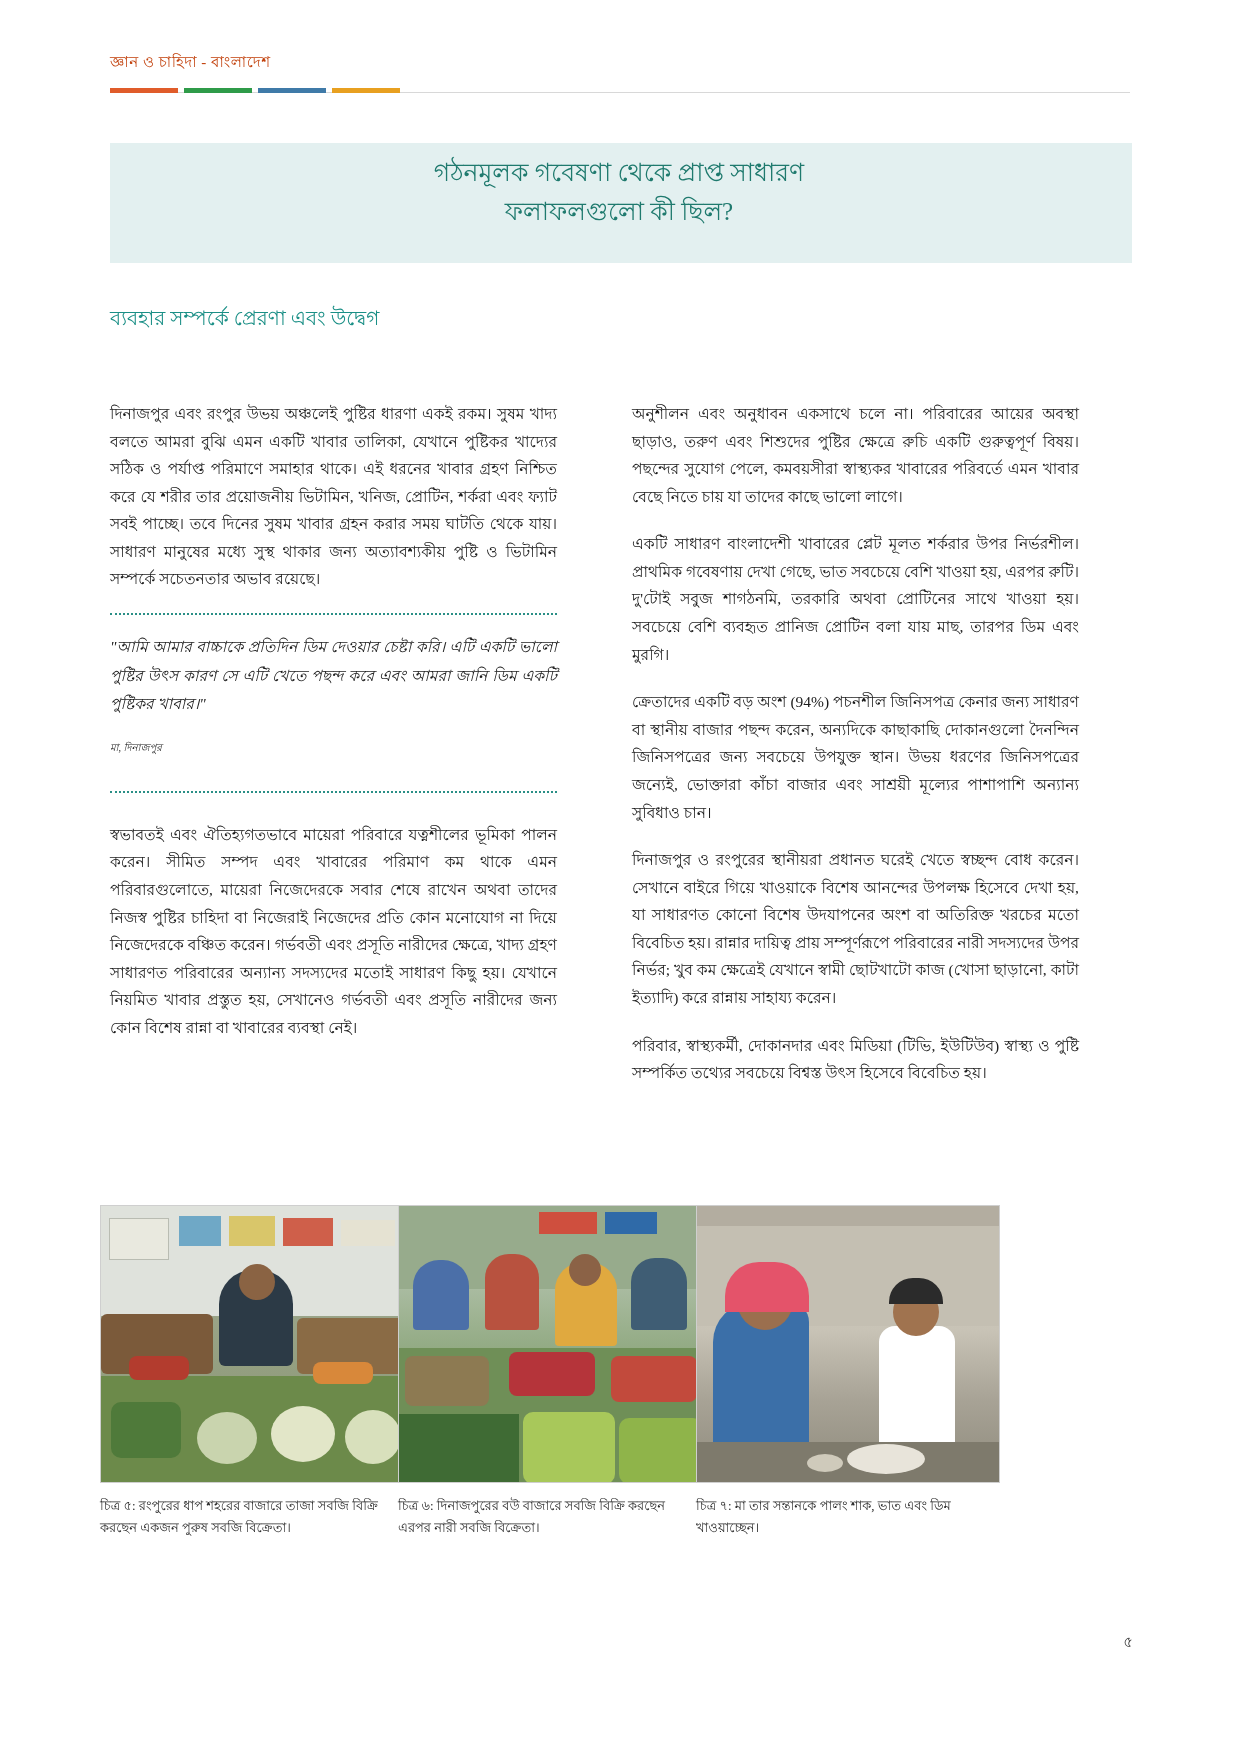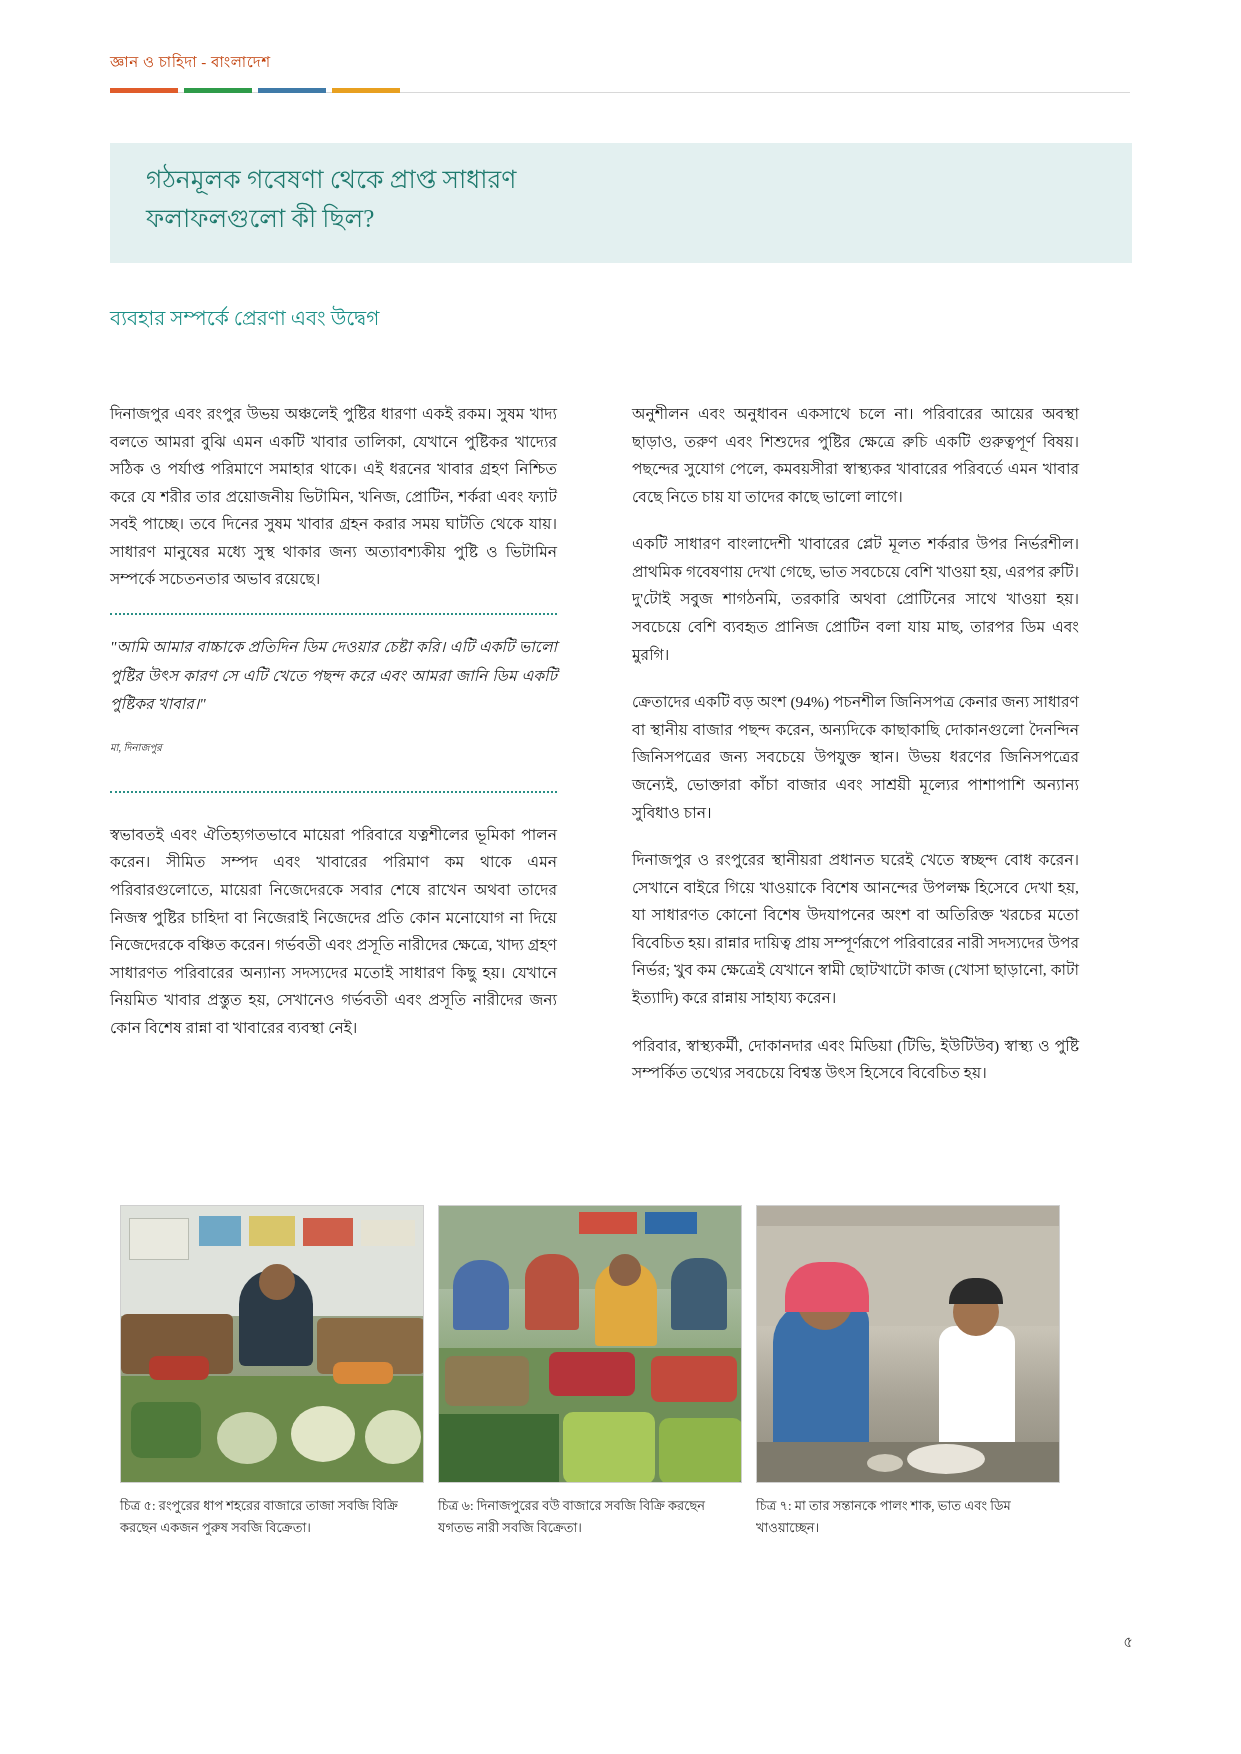--- a/index.html
+++ b/index.html
@@ -60,21 +60,22 @@
   
   .title-band {
     position: absolute;
     left: 110px;
     top: 143px;
     width: 1022px;
     height: 120px;
     background: #e3f0f0;
   }
   .title-band .t-inner {
-    padding: 18px 40px 0 36px;
+    padding: 11px 40px 0 36px;
+    text-align: center;
   }
   .title-band .t-line {
     font-family: "Liberation Serif", serif;
     font-size: 25px;
     color: #1f7a6e;
     line-height: 1.55;
     white-space: nowrap;
   }
 
   
@@ -134,21 +135,20 @@
   .figures {
     position: absolute;
     left: 100px;
     top: 1205px;
     width: 1040px;
     display: flex;
     gap: 14px;
   }
   .figure {
     width: 284px;
-    margin-left: 20px;
   }
   .fig-img {
     width: 304px;
     height: 278px;
     border: 1px solid #cfcfcf;
     box-sizing: border-box;
     position: relative;
     overflow: hidden;
   }
   .fig-caption {
@@ -255,21 +255,21 @@
         <div class="ph" style="left:232px;top:52px;width:56px;height:72px;background:#3f5d74;border-radius:24px 24px 4px 4px;"></div>
         <div class="ph" style="left:170px;top:48px;width:32px;height:32px;border-radius:50%;background:#8b6246;"></div>
         <div class="ph" style="left:0;top:142px;width:304px;height:136px;background:#6f8f57;"></div>
         <div class="ph" style="left:6px;top:150px;width:84px;height:50px;background:#8d7a52;border-radius:8px;"></div>
         <div class="ph" style="left:110px;top:146px;width:86px;height:44px;background:#b5343a;border-radius:8px;"></div>
         <div class="ph" style="left:212px;top:150px;width:86px;height:46px;background:#c24a3c;border-radius:8px;"></div>
         <div class="ph" style="left:0;top:208px;width:120px;height:70px;background:#3f6b34;"></div>
         <div class="ph" style="left:124px;top:206px;width:92px;height:72px;background:#a8c85a;border-radius:10px;"></div>
         <div class="ph" style="left:220px;top:212px;width:84px;height:66px;background:#8fb44a;border-radius:10px;"></div>
       </div>
-      <div class="fig-caption">চিত্র ৬: দিনাজপুরের বউ বাজারে সবজি বিক্রি করছেন যগতভ নারী সবজি বিক্রেতা।</div>
+      <div class="fig-caption">চিত্র ৬: দিনাজপুরের বউ বাজারে সবজি বিক্রি করছেন এরপর নারী সবজি বিক্রেতা।</div>
     </div>
 
     <div class="figure">
       <div class="fig-img f3">
         <div class="ph" style="left:0;top:0;width:304px;height:120px;background:#c4bfb2;"></div>
         <div class="ph" style="left:0;top:0;width:304px;height:20px;background:#b3ada0;"></div>
         <div class="ph" style="left:16px;top:96px;width:96px;height:182px;background:#3b6fa8;border-radius:40px 20px 0 0;"></div>
         <div class="ph" style="left:40px;top:66px;width:56px;height:58px;border-radius:50%;background:#9b6f4e;"></div>
         <div class="ph" style="left:28px;top:56px;width:84px;height:50px;background:#e4536a;border-radius:34px 34px 0 0;"></div>
         <div class="ph" style="left:182px;top:120px;width:76px;height:120px;background:#ffffff;border-radius:16px 16px 4px 4px;"></div>

